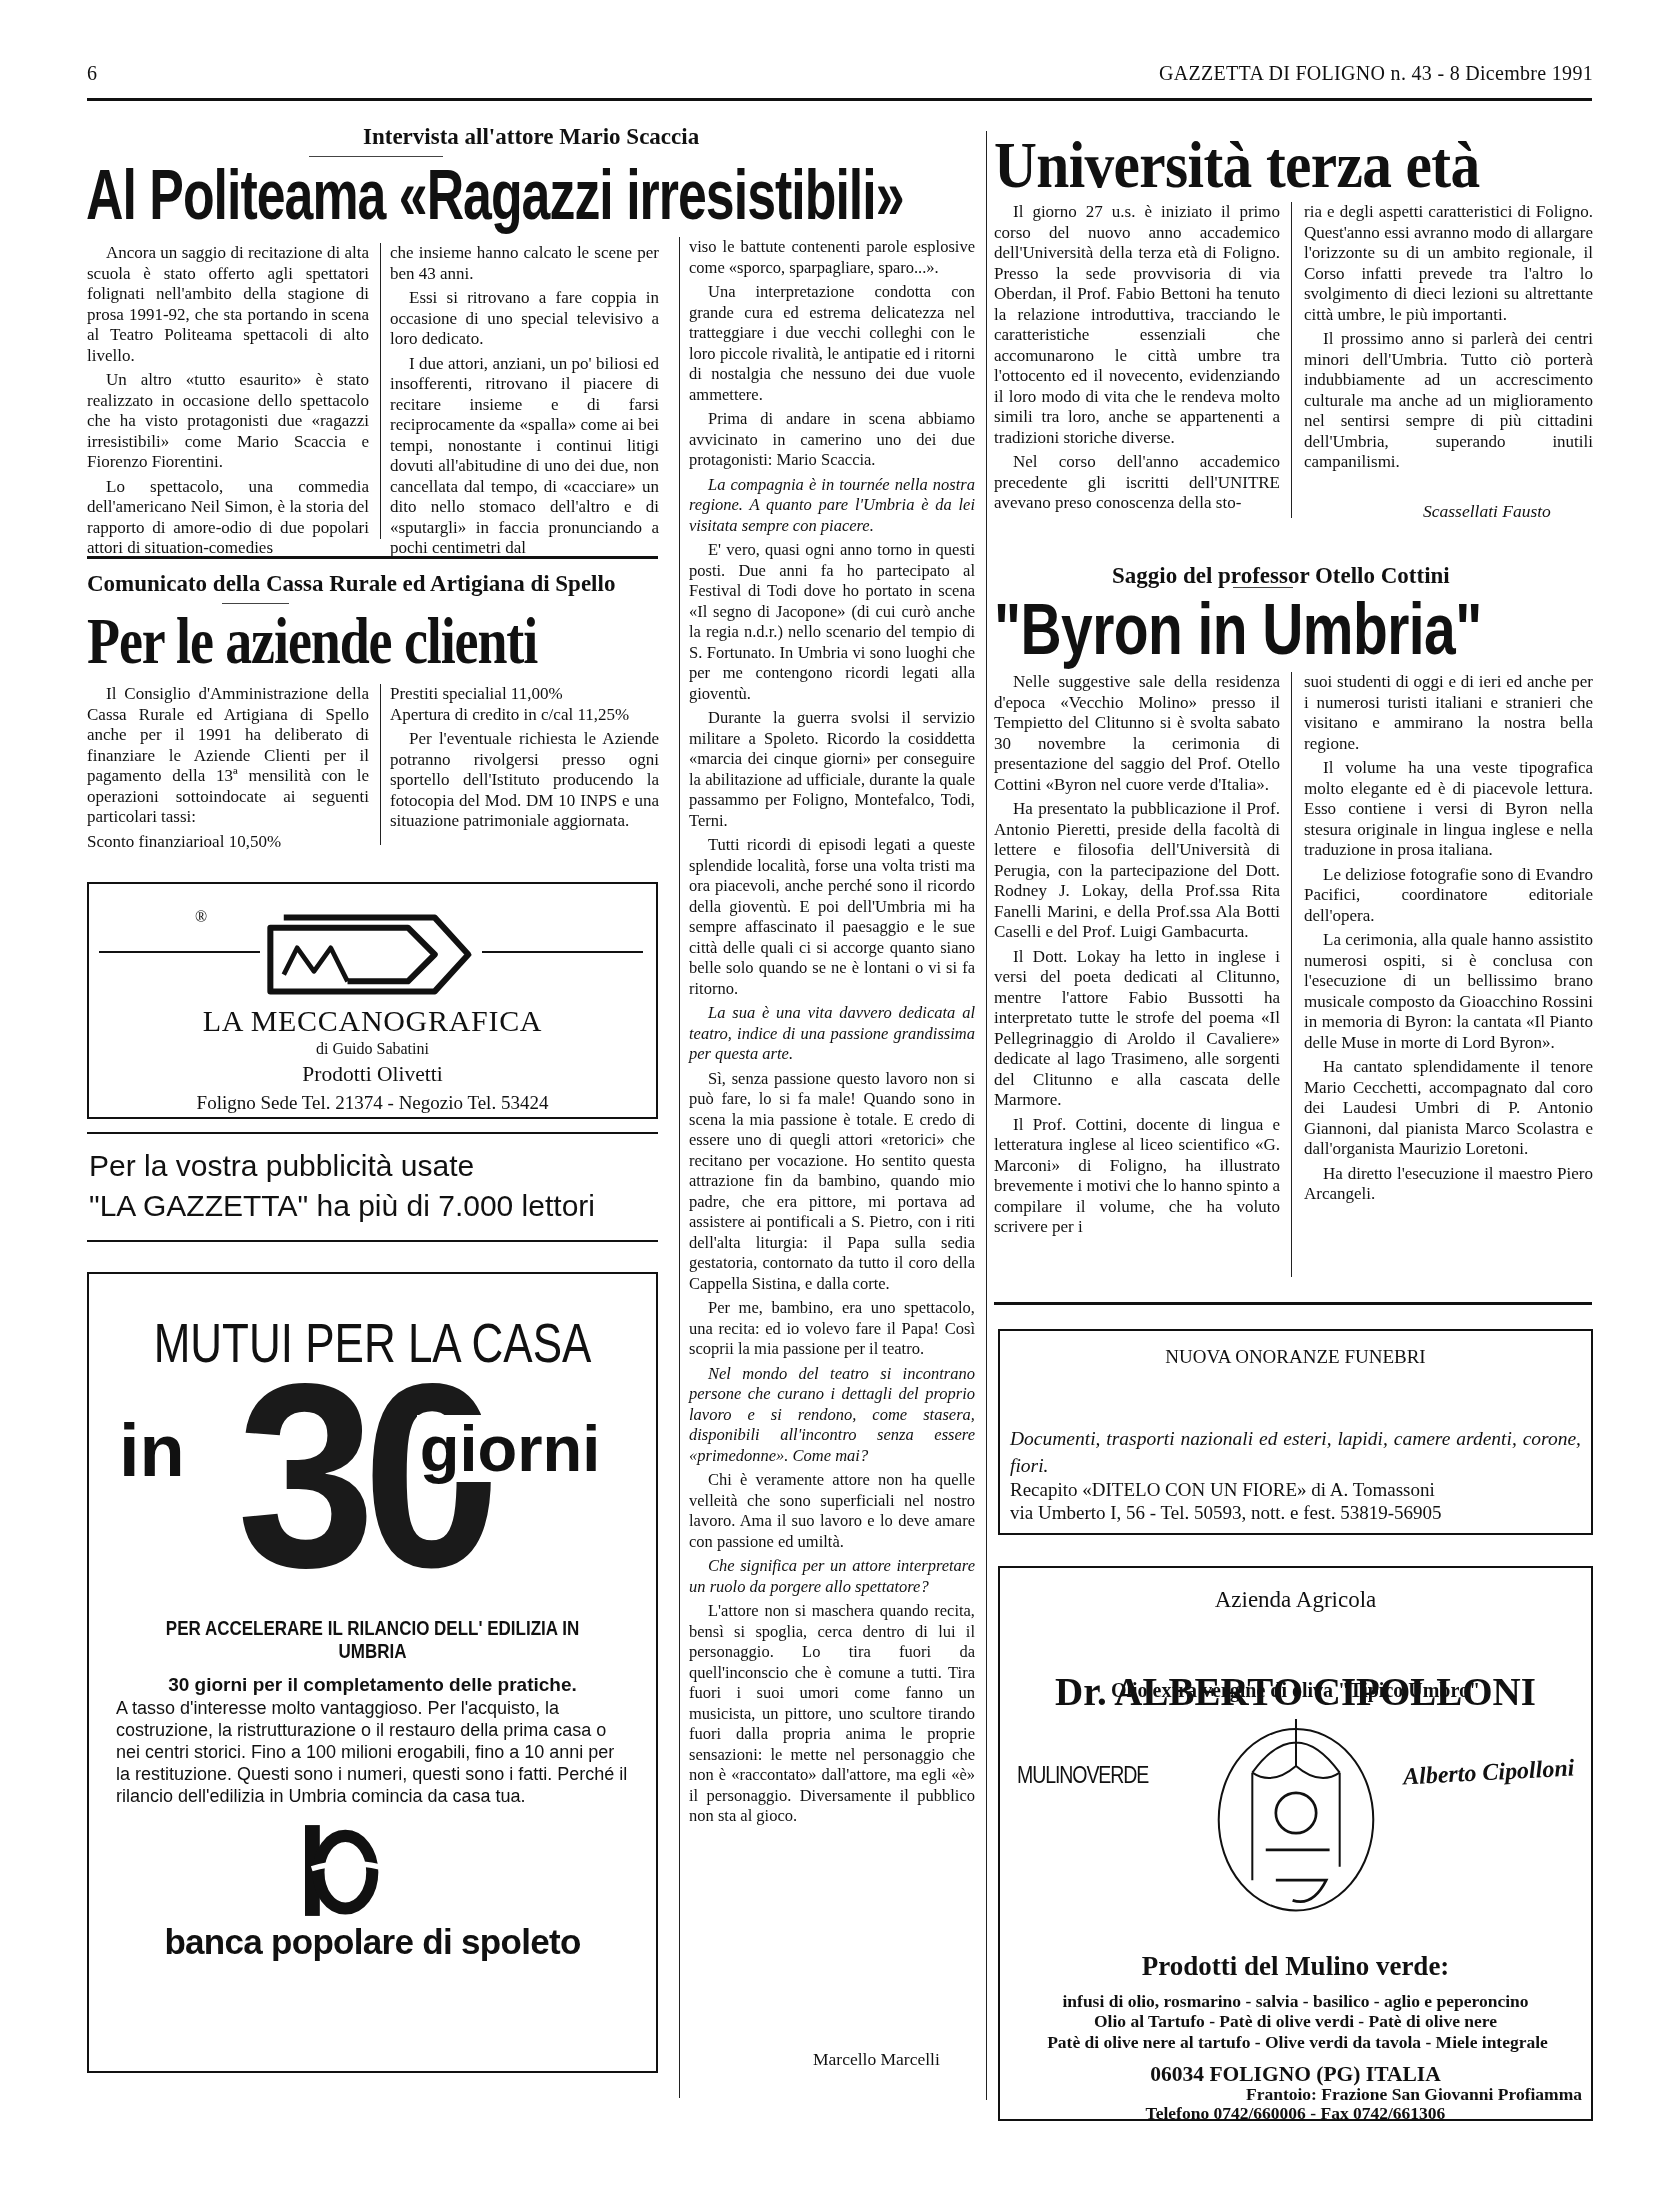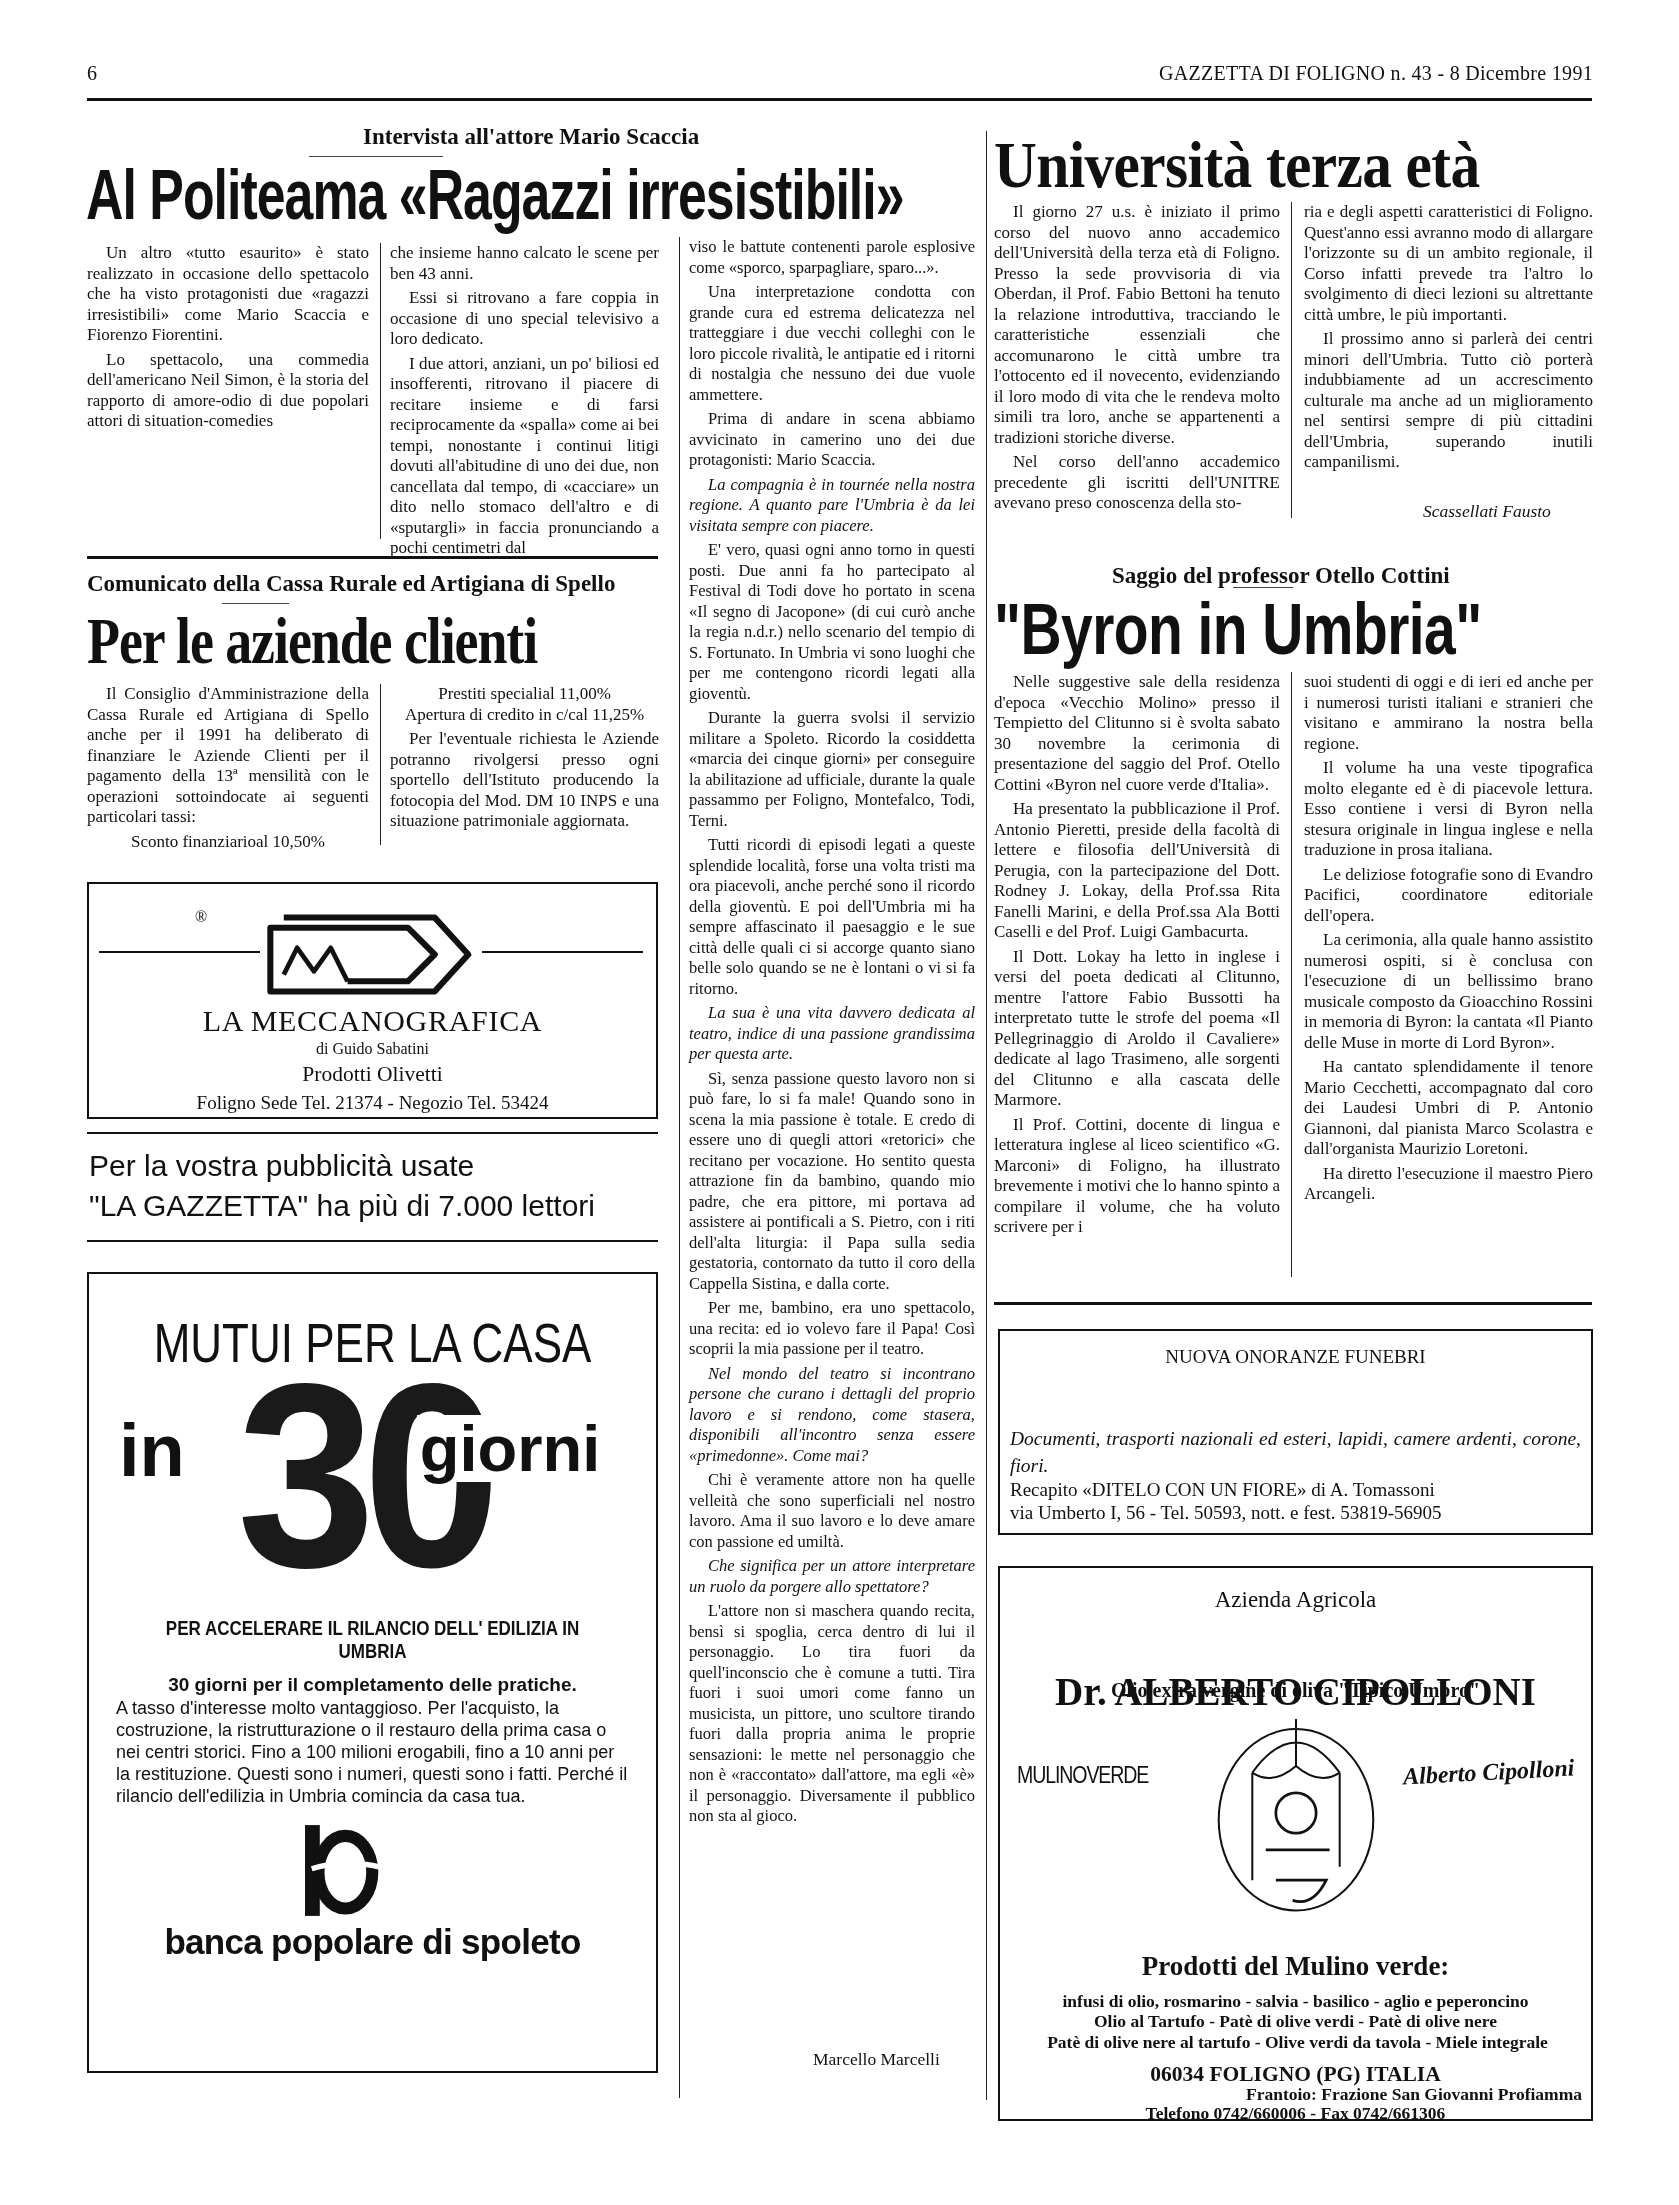--- a/index.html
+++ b/index.html
@@ -10,34 +10,35 @@
   .cond{font-family:"Liberation Sans","DejaVu Sans",sans-serif;font-stretch:condensed;}
   .rule{position:absolute;background:#111;}
   .col{position:absolute;font-size:17px;line-height:20.5px;text-align:justify;hyphens:auto;}
   .col p{margin:0 0 4px 0;text-indent:19px;}
   .col p.it{font-style:italic;}
   .vline{position:absolute;width:1.3px;background:#222;}
   .headline{position:absolute;white-space:nowrap;font-weight:bold;letter-spacing:-0.7px;}
   .kicker{position:absolute;white-space:nowrap;font-weight:bold;}
   .box{position:absolute;border:2px solid #111;box-sizing:border-box;}
   .center{text-align:center;}
-  .rate{display:flex;justify-content:center;}
+  .rate{display:flex;justify-content:flex-start;}
 </style>
 </head>
 <body>
 
 <div class="abs serif" style="left:87px;top:62px;font-size:20px;">6</div>
 <div class="abs serif" style="right:87px;top:62px;font-size:20px;letter-spacing:0.3px;">GAZZETTA DI FOLIGNO n. 43 - 8 Dicembre 1991</div>
 <div class="rule" style="left:87px;top:98px;width:1505px;height:3.4px;"></div>
 
 <div class="kicker serif" style="left:363px;top:124px;font-size:23px;">Intervista all'attore Mario Scaccia</div>
 <div class="rule" style="left:309px;top:156px;width:134px;height:1.3px;background:#444;"></div>
 <div class="headline cond" style="left:86px;top:158px;font-size:70px;line-height:74px;transform:scaleX(0.74);transform-origin:left top;letter-spacing:-1.3px;">Al Politeama «Ragazzi irresistibili»</div>
 
 <div class="col" style="left:87px;top:243px;width:282px;" id="pol1">
+    <p>Ancora un saggio di recitazione di alta scuola è stato offerto agli spettatori folignati nell'ambito della stagione di prosa 1991-92, che sta portando in scena al Teatro Politeama spettacoli di alto livello.</p>
     <p>Un altro «tutto esaurito» è stato realizzato in occasione dello spettacolo che ha visto protagonisti due «ragazzi irresistibili» come Mario Scaccia e Fiorenzo Fiorentini.</p>
     <p>Lo spettacolo, una commedia dell'americano Neil Simon, è la storia del rapporto di amore-odio di due popolari attori di situation-comedies</p>
   </div>
 <div class="vline" style="left:380px;top:243px;height:296px;"></div>
 <div class="col" style="left:390px;top:243px;width:269px;" id="pol2">
     <p style="text-indent: 0px;">che insieme hanno calcato le scene per ben 43 anni.</p>
     <p>Essi si ritrovano a fare coppia in occasione di uno special televisivo a loro dedicato.</p>
     <p>I due attori, anziani, un po' biliosi ed insofferenti, ritrovano il piacere di recitare insieme e di farsi reciprocamente da «spalla» come ai bei tempi, nonostante i continui litigi dovuti all'abitudine di uno dei due, non cancellata dal tempo, di «cacciare» un dito nello stomaco dell'altro e di «sputargli» in faccia pronunciando a pochi centimetri dal</p>
   </div>
 

